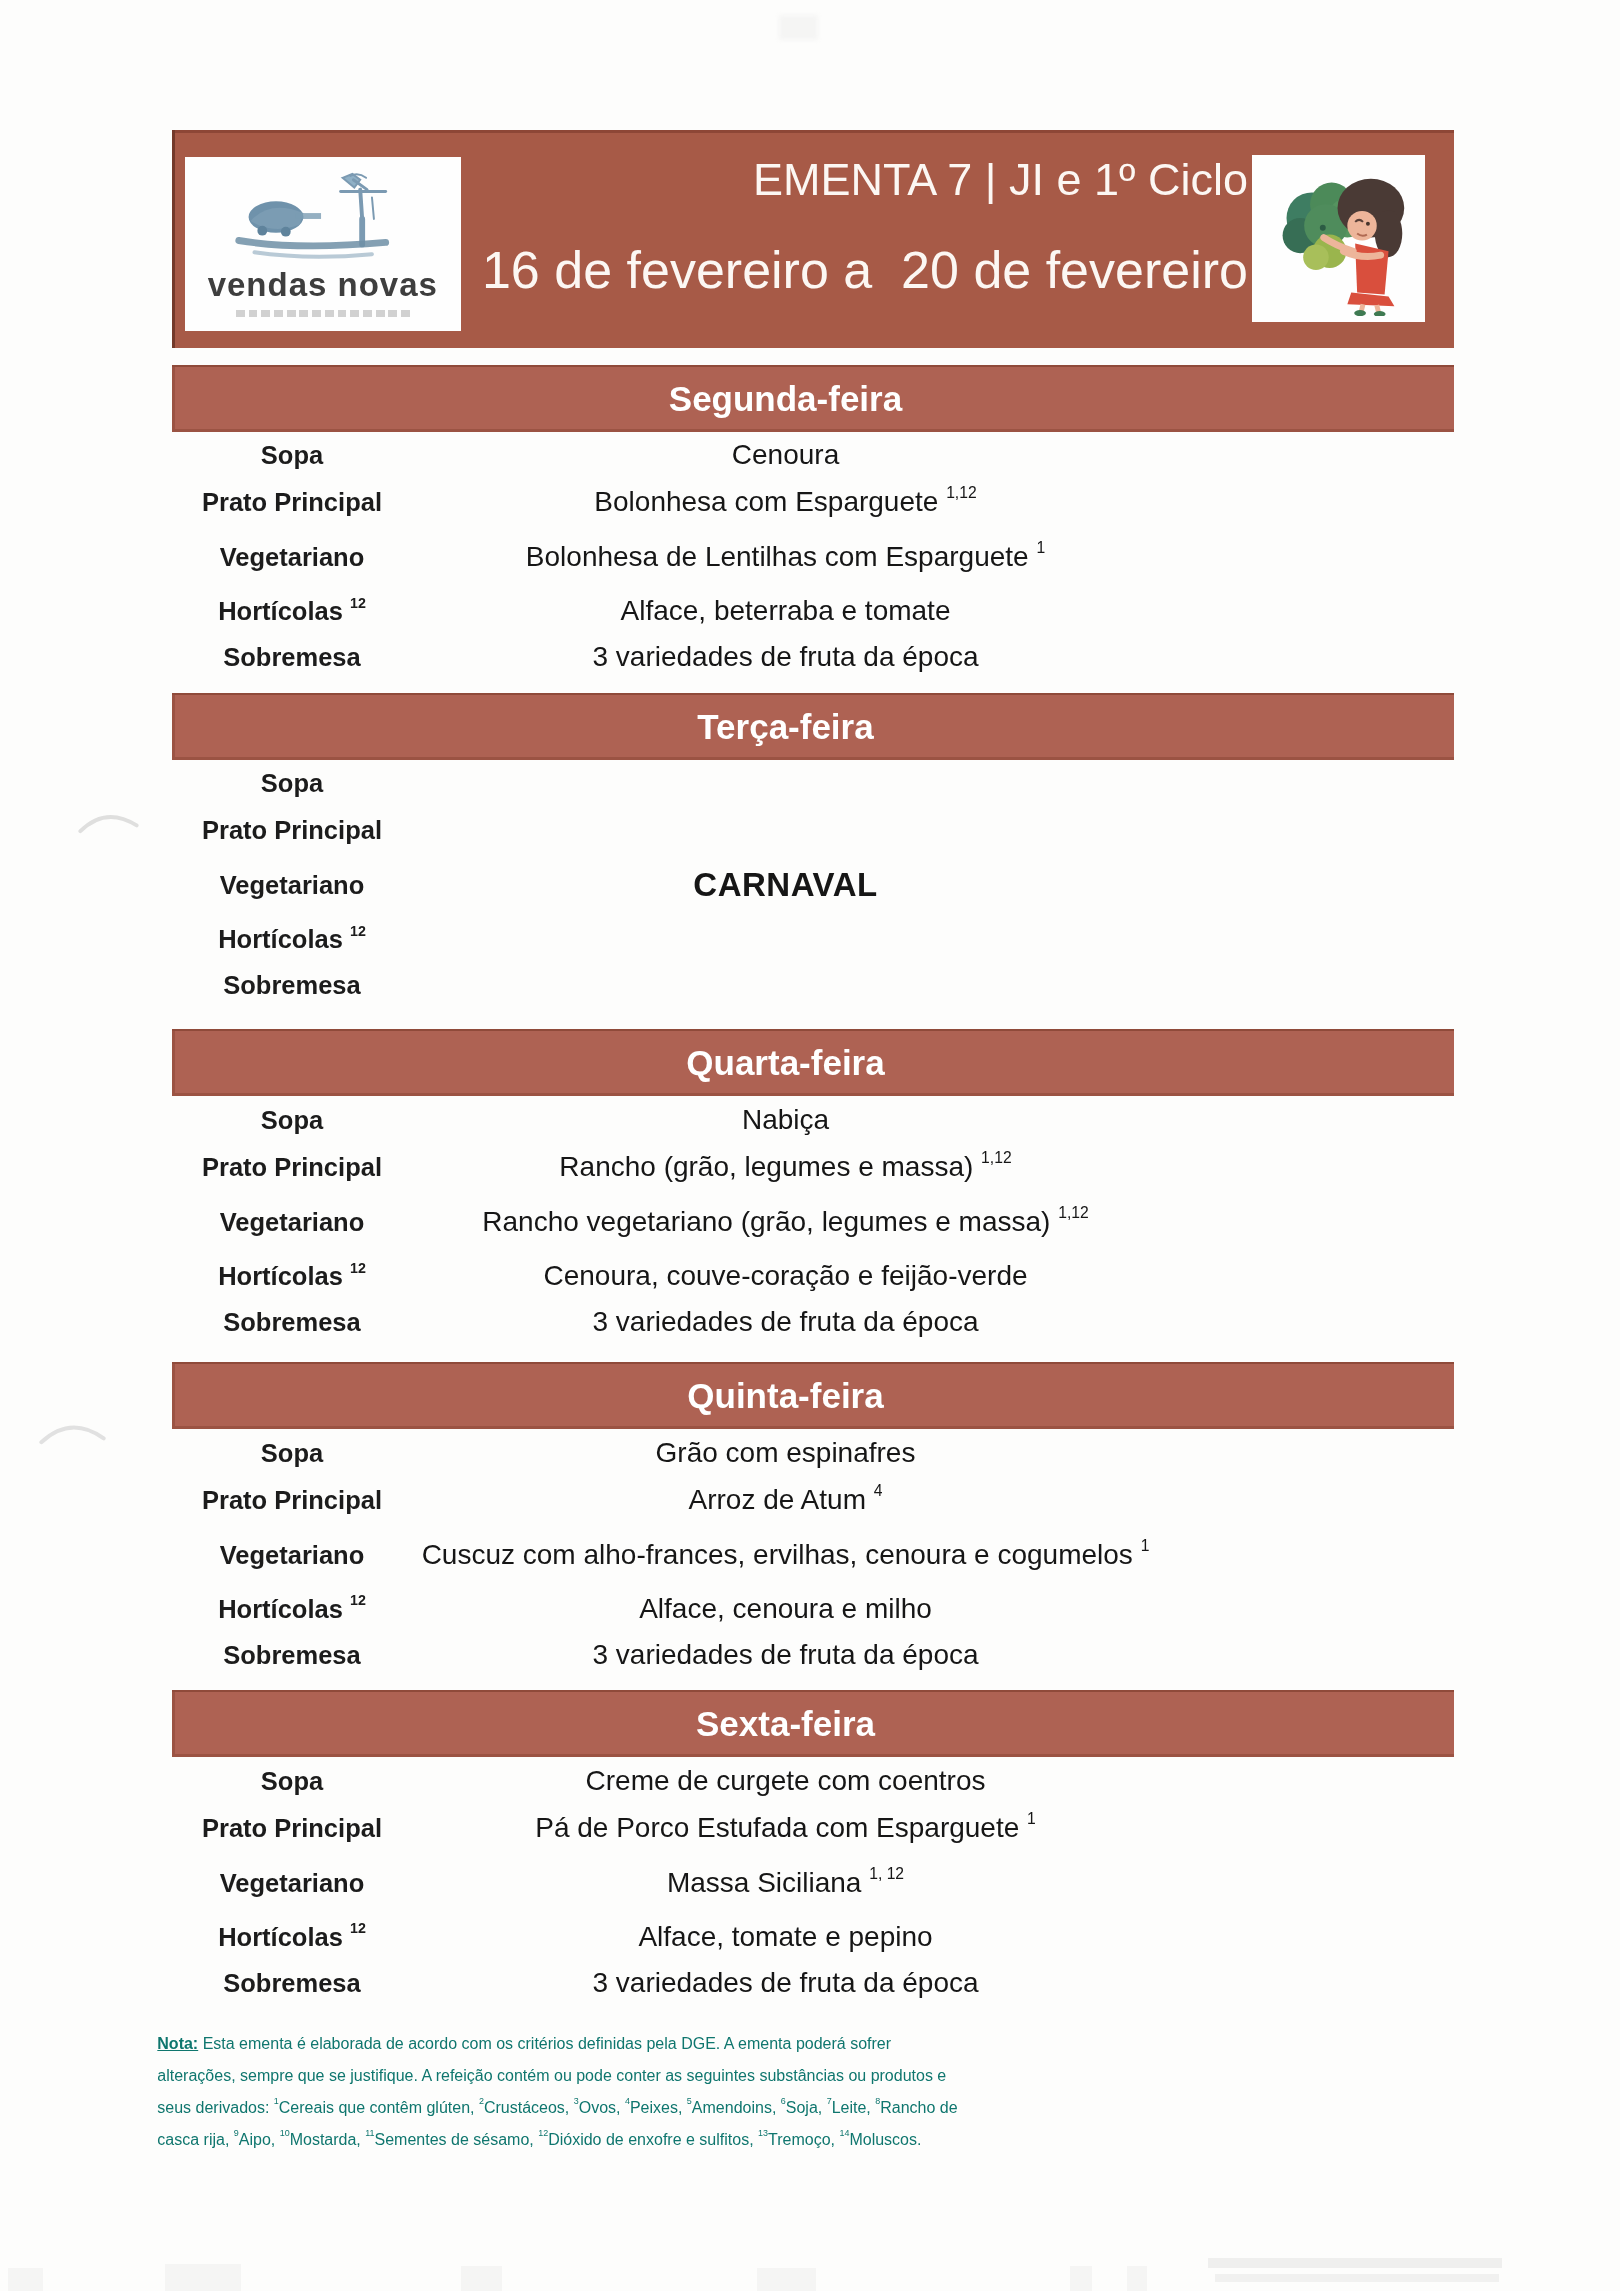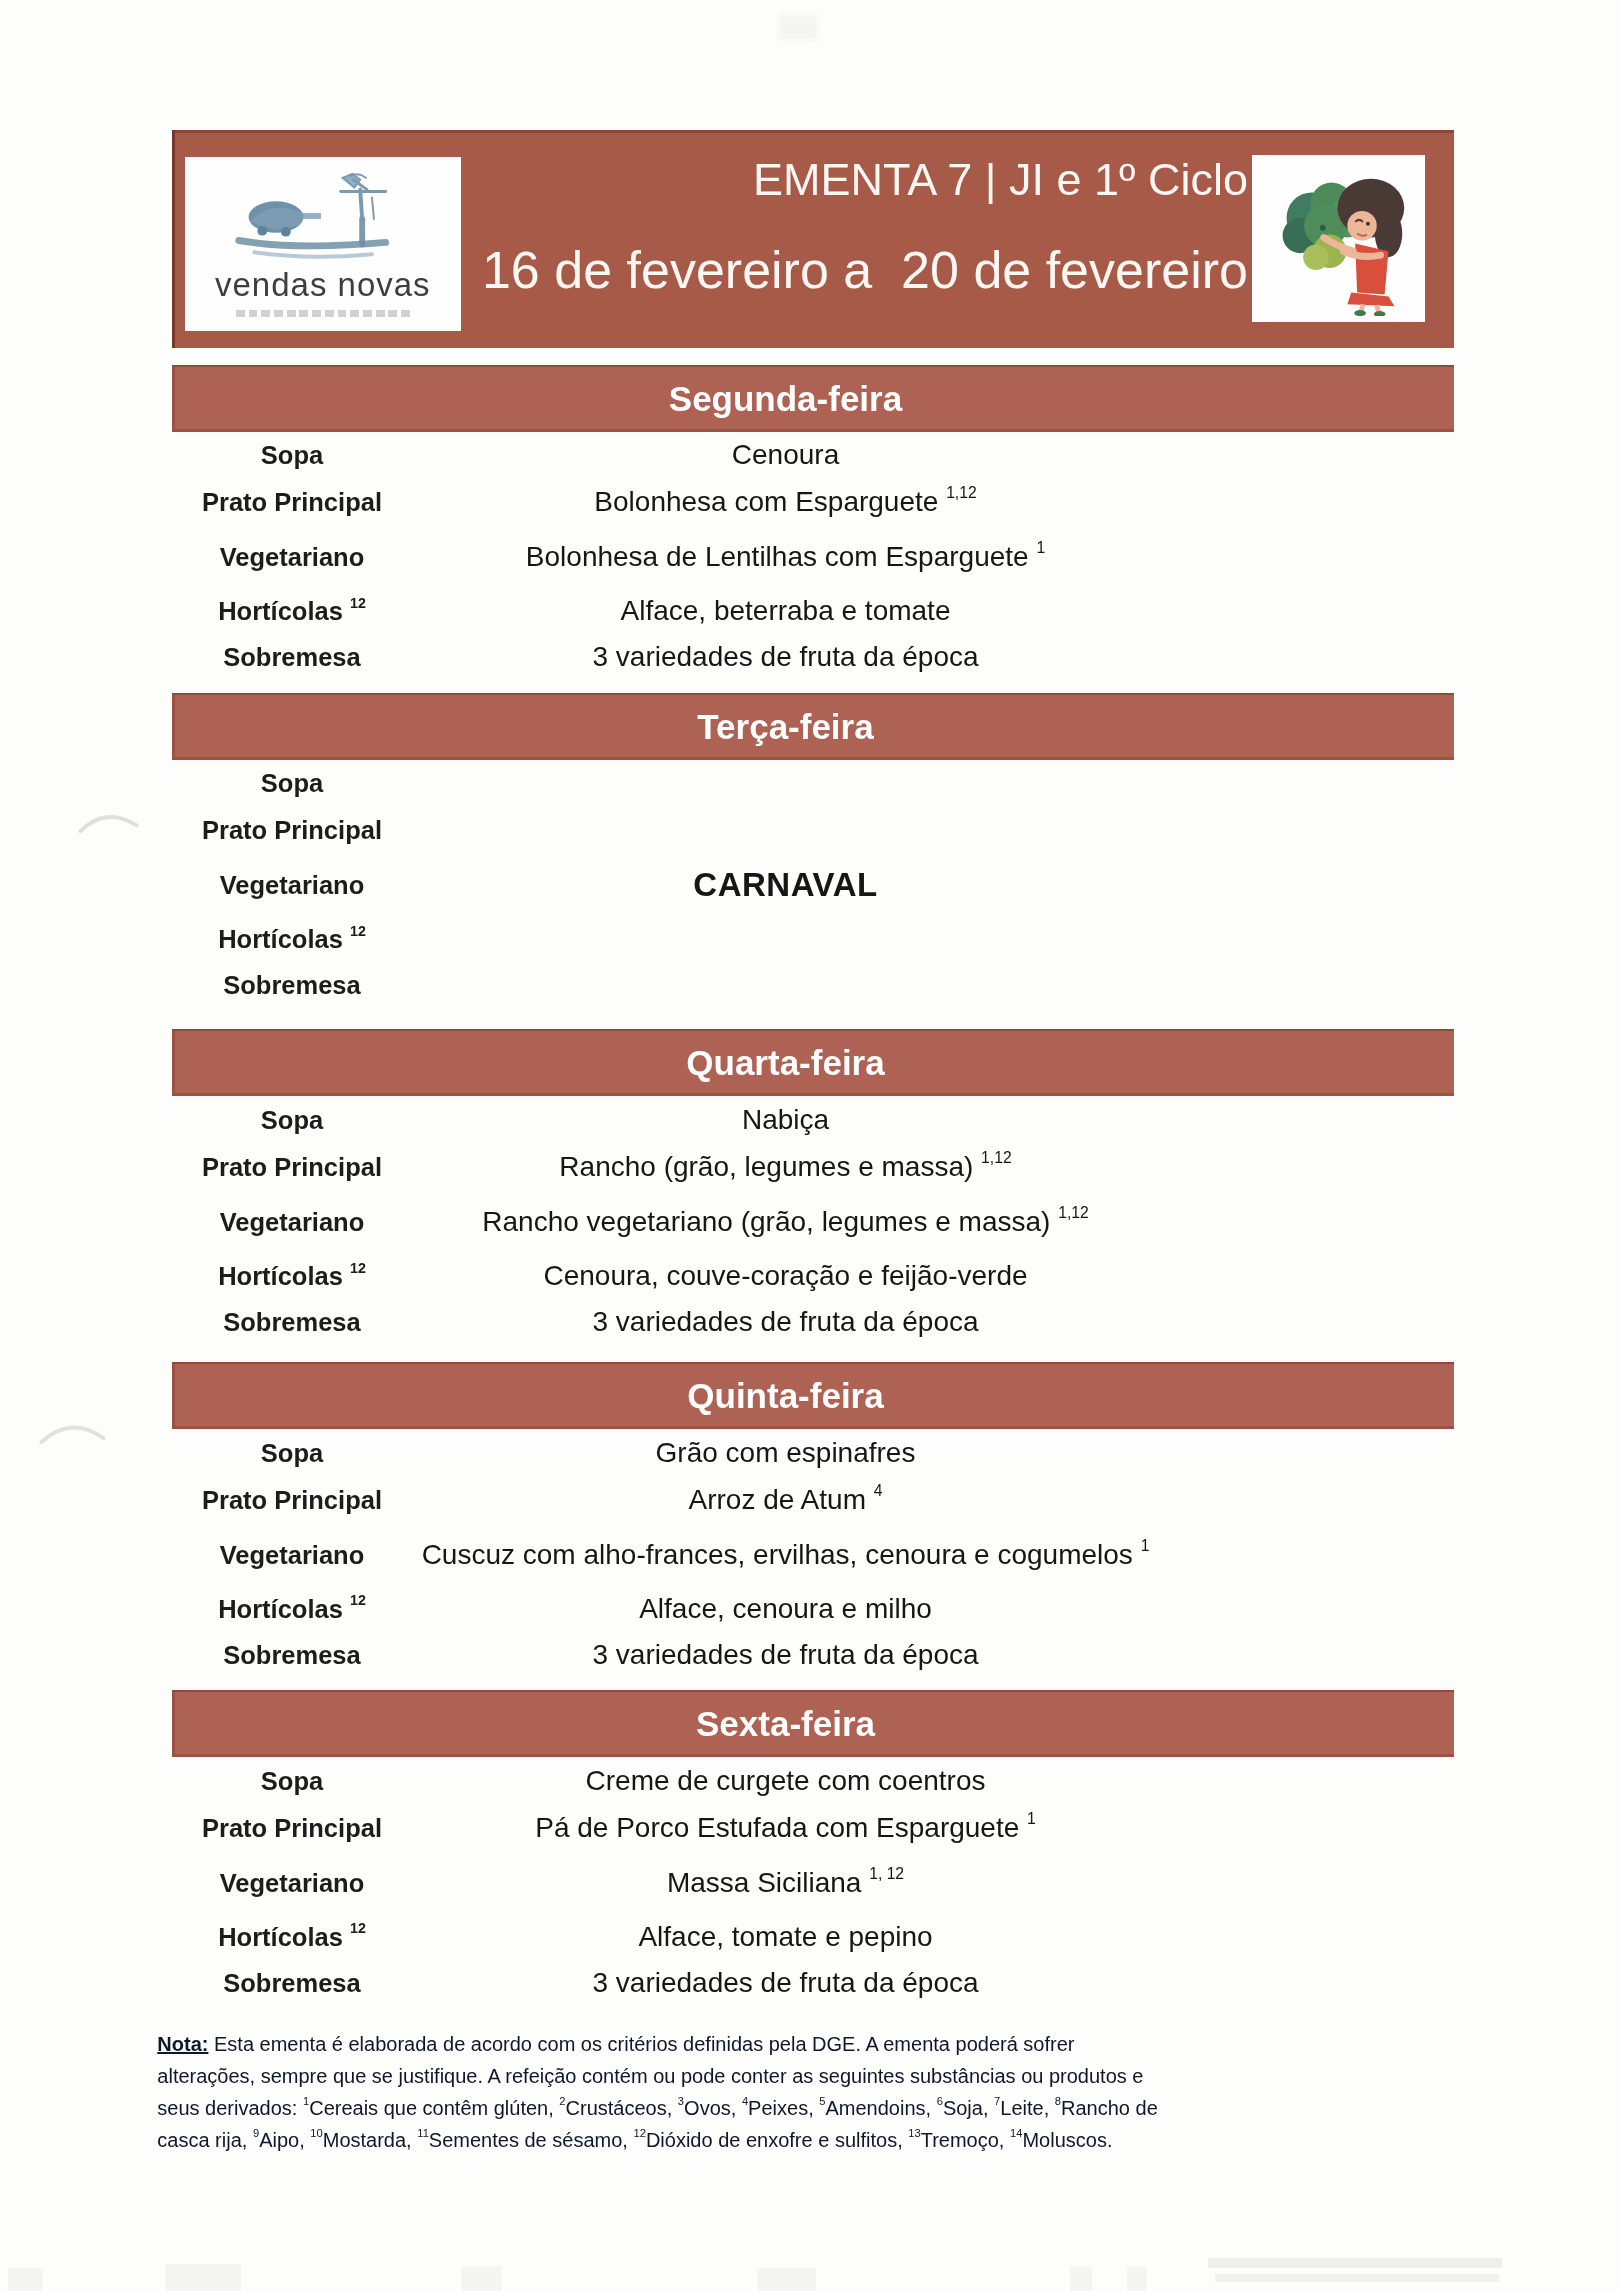--- a/index.html
+++ b/index.html
@@ -19,21 +19,21 @@
     background:#a75a47;
     border-left:3.9px solid #74392a;
     box-shadow:inset 0 2.9px 0 #8d4636;
   }
   .logo-box{
     position:absolute;left:9.8px;top:26.5px;width:276px;height:174px;
     background:#fefefe;
     display:flex;flex-direction:column;align-items:center;justify-content:center;
   }
   .logo-art{width:196px;height:94px;}
-  .logo-text{font-size:33px;font-weight:400;color:#3e3e3e;letter-spacing:1px;margin-top:2px;}
+  .logo-text{font-size:33px;font-weight:700;color:#3e3e3e;letter-spacing:1px;margin-top:2px;}
   .logo-tagline{
     margin-top:5.9px;width:174px;height:6.9px;opacity:.38;filter:blur(0.6px);
     background:repeating-linear-gradient(90deg,#8a8a8a 0 8.8px,transparent 8.8px 12.7px);
   }
   .header-titles{
     position:absolute;left:304px;right:206px;top:0;height:100%;
     text-align:right;color:#fcf7f3;font-weight:400;
   }
   .header-title{position:absolute;left:0;right:0;top:23.5px;font-size:45px;white-space:pre;}
   .header-date{position:absolute;left:0;right:0;top:110px;font-size:52px;white-space:pre;}
@@ -68,21 +68,21 @@
     width:240px;text-align:center;font-weight:700;font-size:25.5px;color:#1c1c1c;
   }
   .row-value{
     position:absolute;left:0;right:55px;top:50%;transform:translateY(-50%);
     text-align:center;font-size:28px;color:#161616;
   }
   .row-value.special{font-size:33px;font-weight:700;letter-spacing:0.5px;}
   sup{font-size:.56em;vertical-align:super;position:relative;top:-2.9px;line-height:0;}
 
   
-  .note{margin:9.8px 0 0 -14.7px;font-size:20px;line-height:32px;color:#0f172a;}
+  .note{margin:9.8px 0 0 -14.7px;font-size:16px;line-height:32px;color:#0f766e;}
   .note-line{white-space:pre;}
   .b{font-weight:700;}
   .u{text-decoration:underline;}
 
   
   .arc{position:absolute;opacity:.55;}
   .bottom-smudge{position:absolute;background:#9a9a9a;opacity:.08;}
   .top-smudge{position:absolute;left:779px;top:14.7px;width:39px;height:25.5px;background:#bdbdbd;opacity:.12;filter:blur(2px);}
 </style>
 </head>

